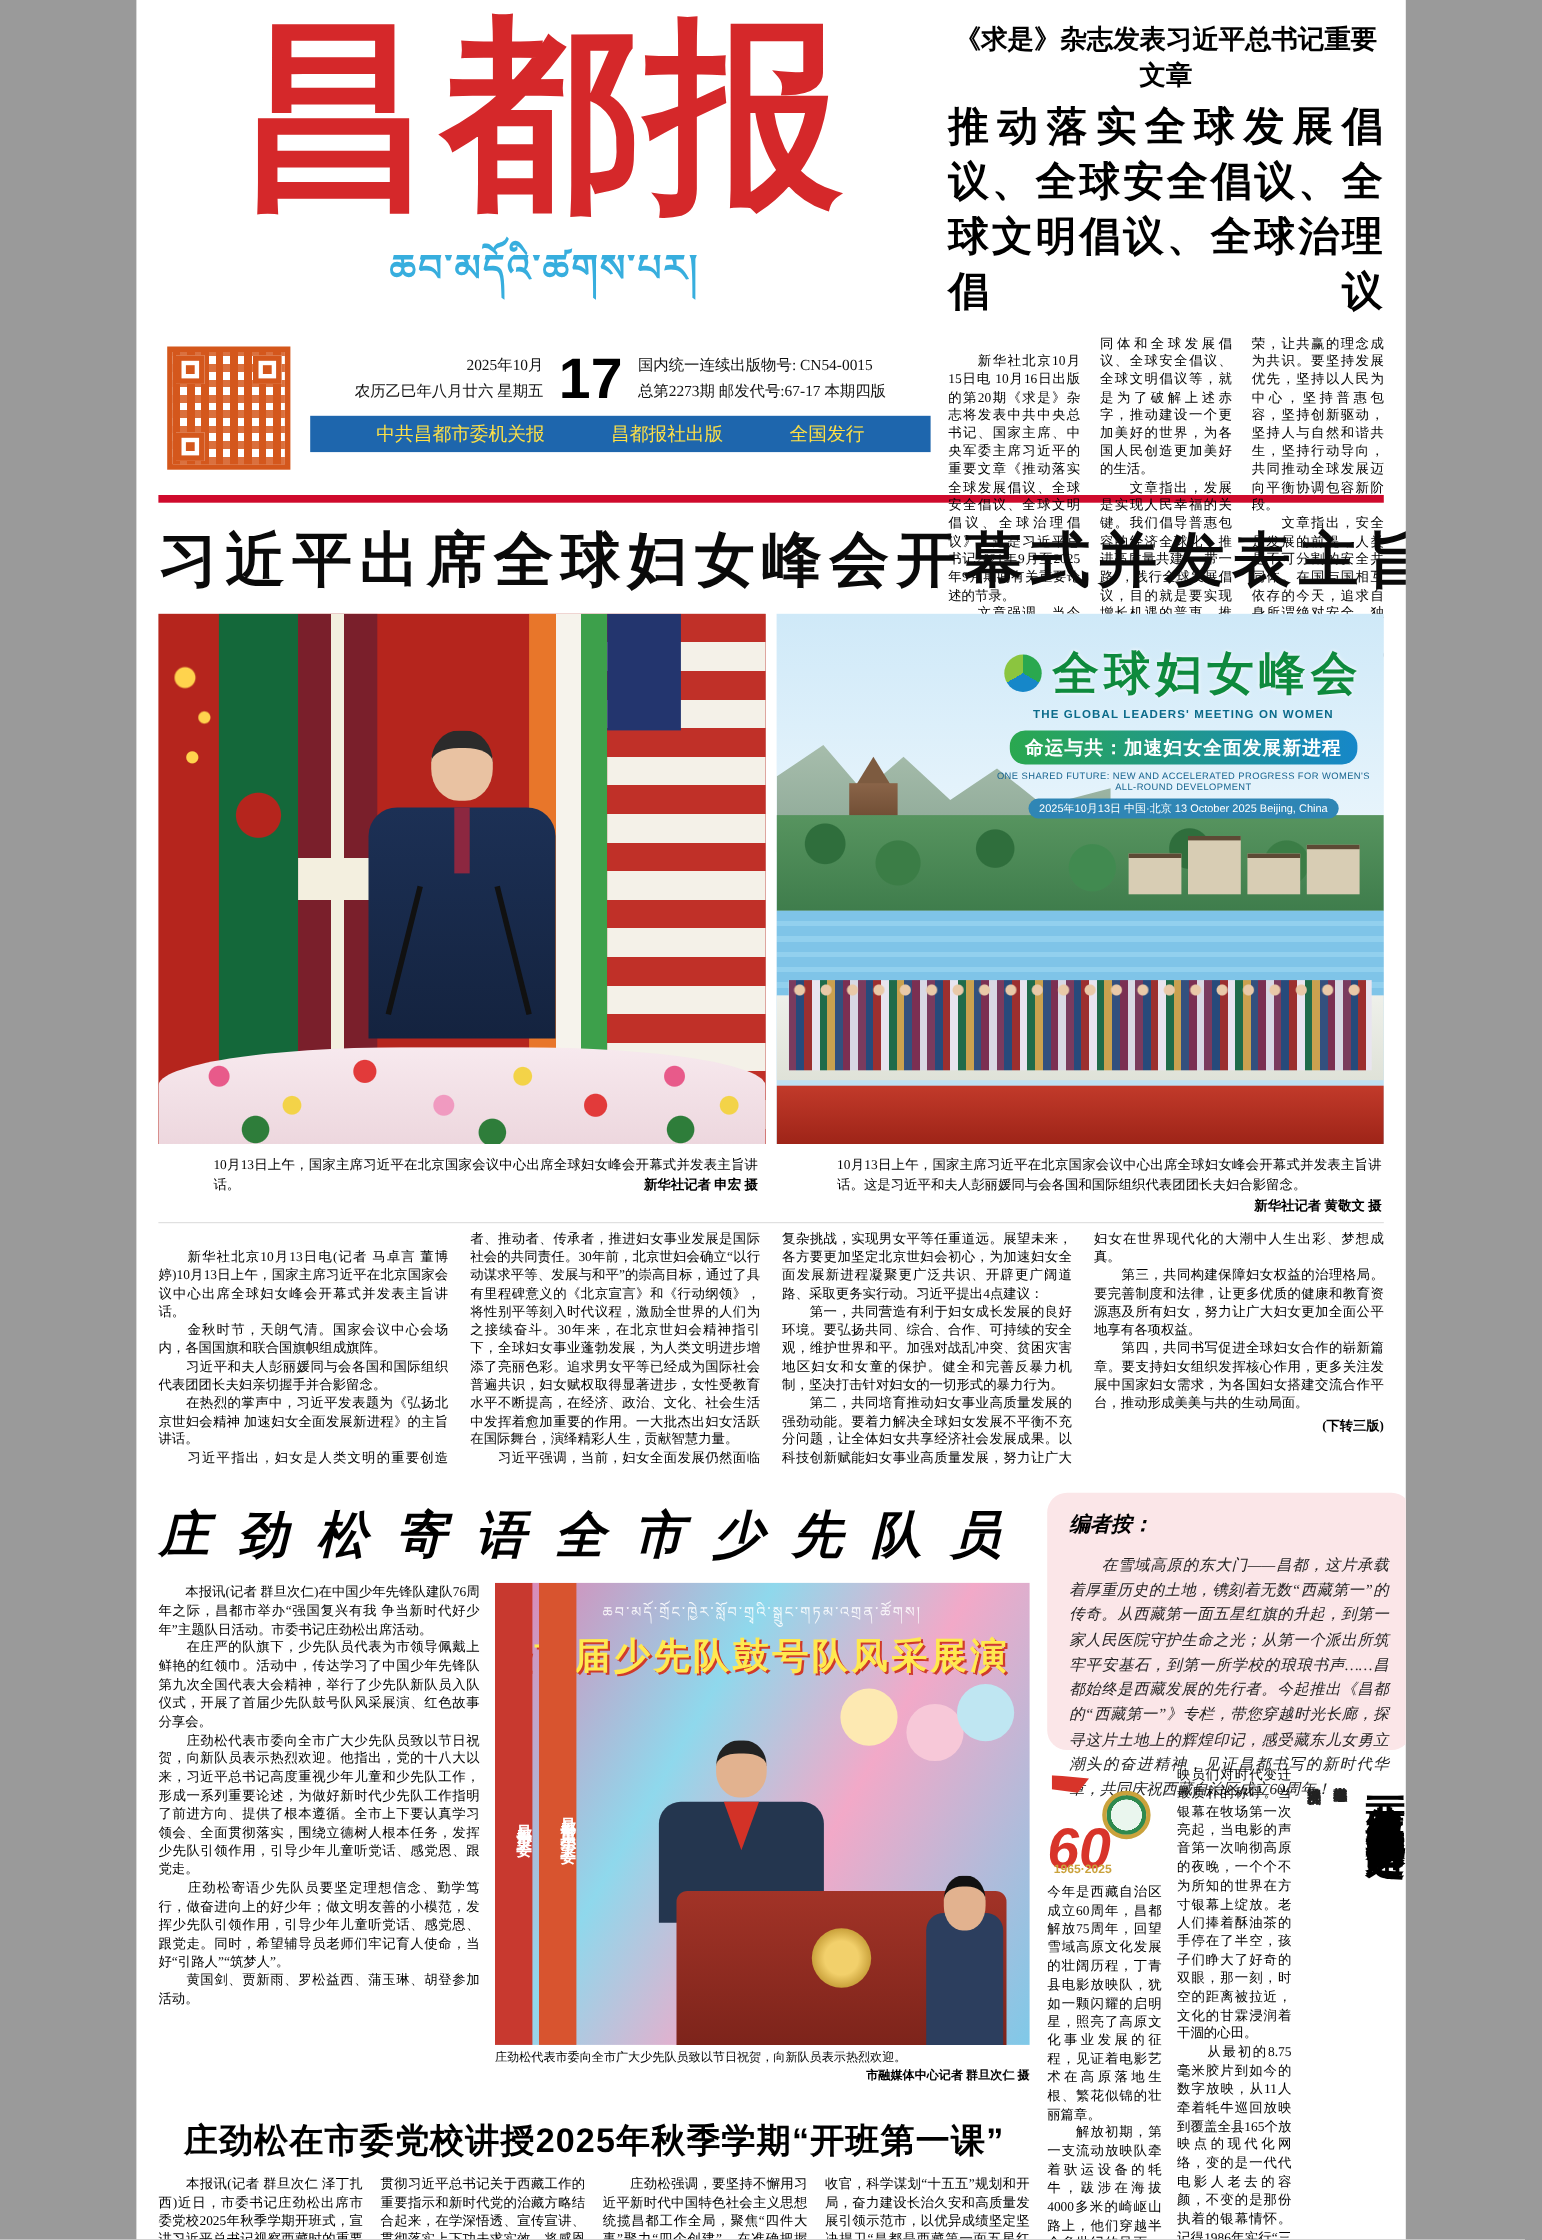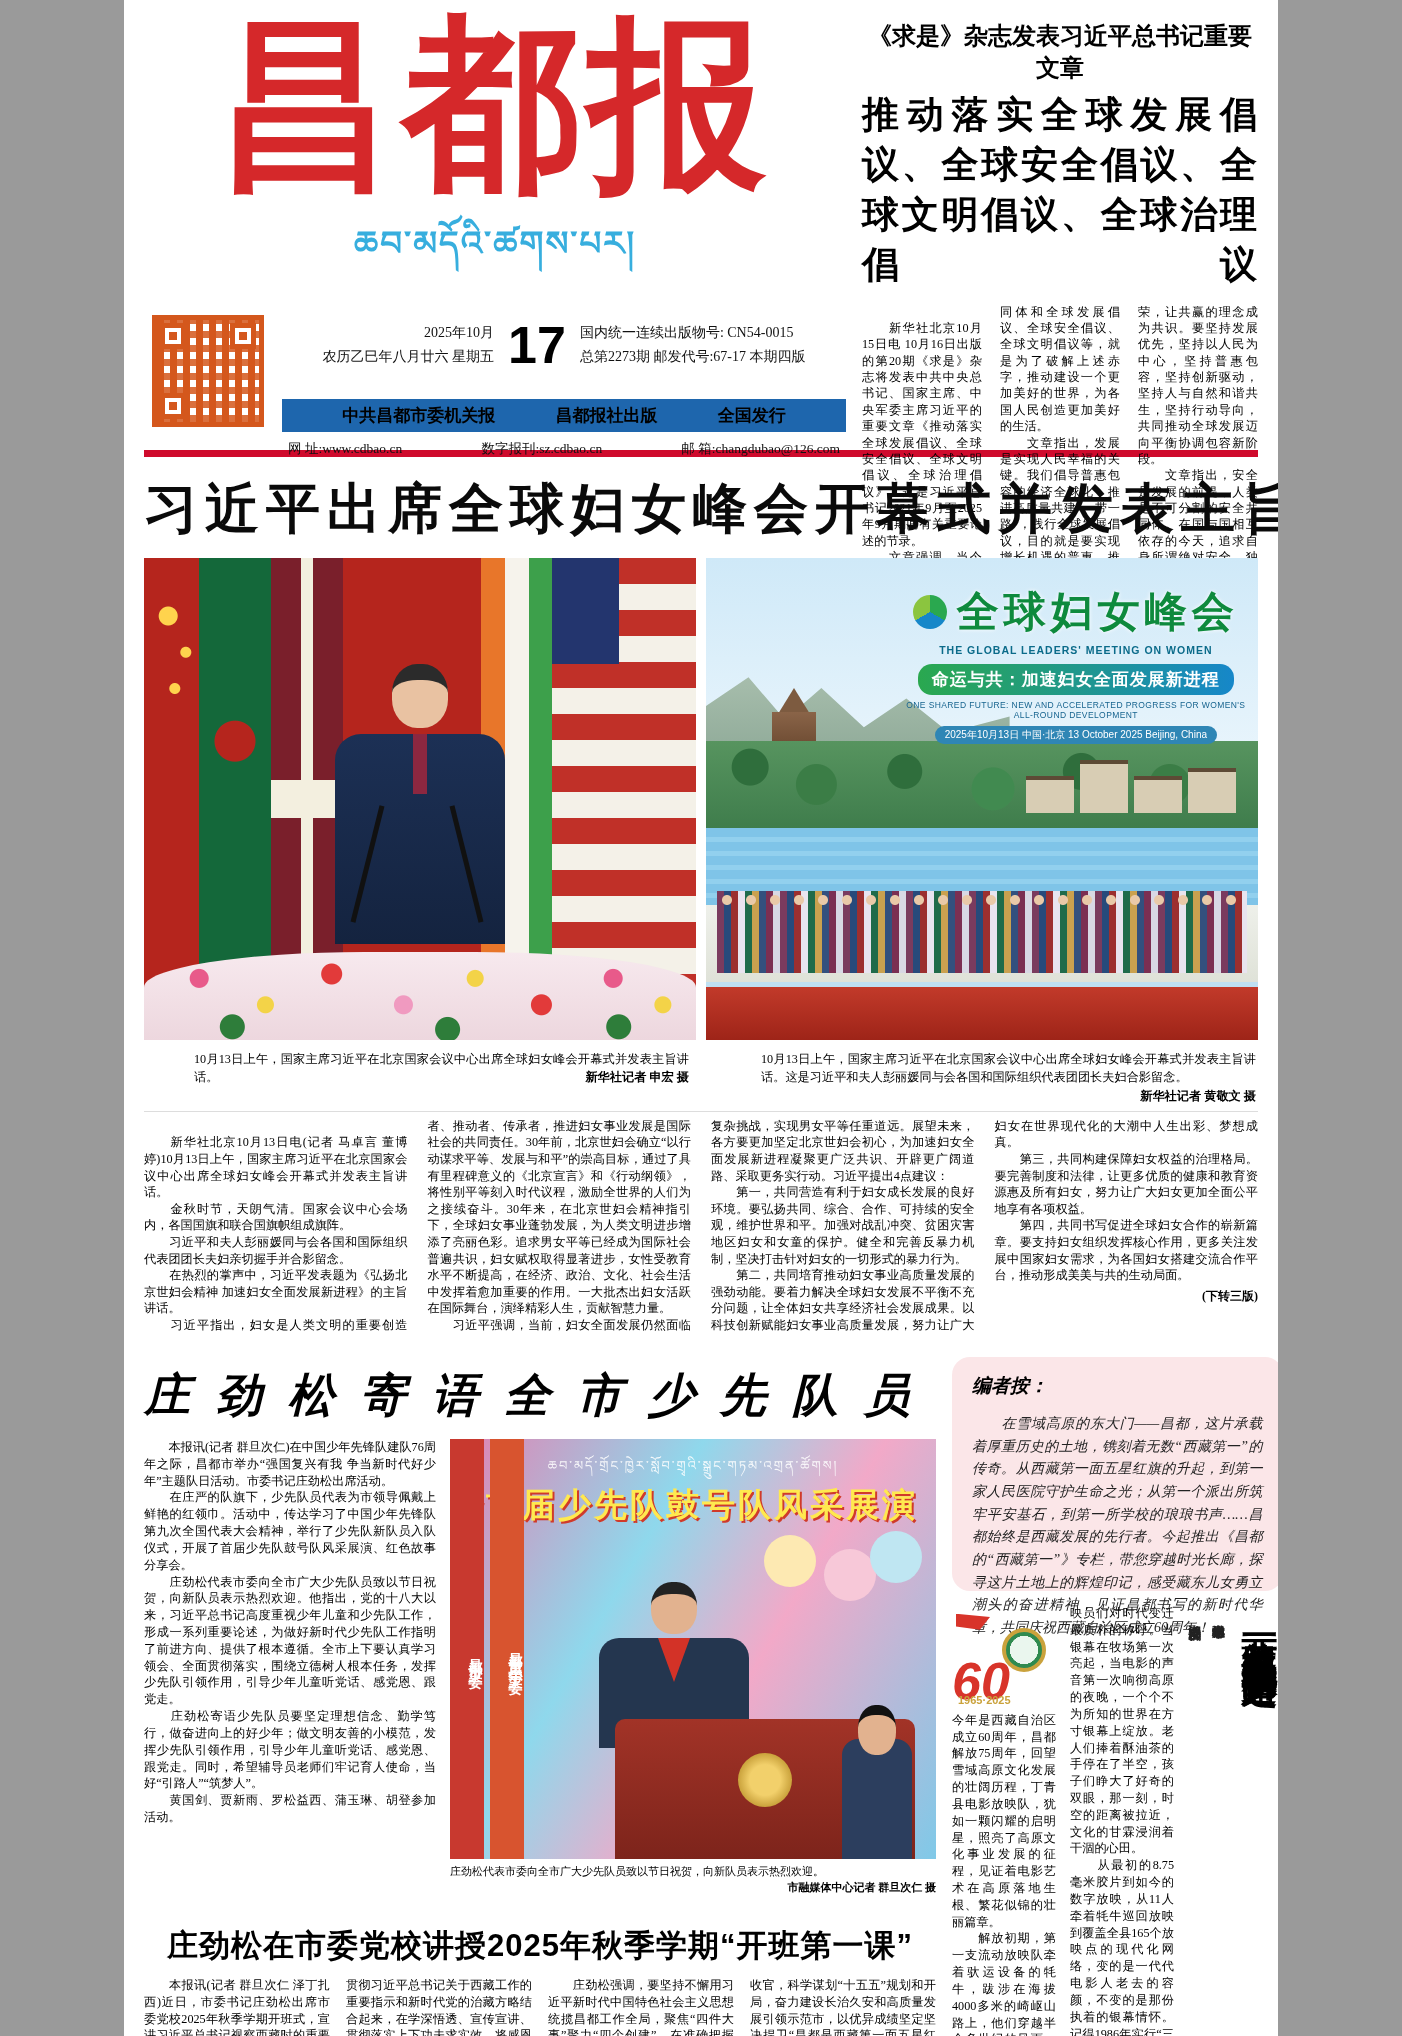--- a/index.html
+++ b/index.html
@@ -21,22 +21,22 @@
          repeating-linear-gradient(0deg, rgba(212,87,28,.85) 0 7px, transparent 7px 14px),
          repeating-linear-gradient(90deg, #d4571c 0 7px, #fff 7px 13px); }
   .finder { position:absolute; width:26px; height:26px; border:5px solid #d4571c; background:#fff; }
   .finder::after { content:""; position:absolute; inset:4px; background:#d4571c; }
   .finder.tl{ top:3px; left:3px; } .finder.tr{ top:3px; right:3px; } .finder.bl{ bottom:3px; left:3px; }
   .pub-info { flex:1; margin-left:18px; }
   .pub-row { display:flex; align-items:center; justify-content:center; gap:14px; }
   .date-col { text-align:right; font-size:14px; line-height:1.7; color:#111; }
   .day-num { font-family:"Liberation Sans", sans-serif; font-weight:bold; font-size:52px; color:#000; }
   .issue-col { text-align:left; font-size:14px; line-height:1.7; color:#111; }
-  .org-bar { margin-top:24px; background:#1e66ad; color:#000000; font-family:"Liberation Sans", sans-serif;
-             font-weight:bold; font-size:17px; display:flex; justify-content:space-around;
+  .org-bar { margin-top:3px; background:#1e66ad; color:#fde047; font-family:"Liberation Sans", sans-serif;
+             font-weight:normal; font-size:17px; display:flex; justify-content:space-around;
              padding:5px 30px; }
   .contact-row { display:flex; justify-content:space-between; font-size:13.5px; padding:8px 6px 0 6px;
                  color:#111; }
 
   
   .qiushi { flex:1; padding-left:16px; display:flex; flex-direction:column; }
   .kicker { font-family:"Liberation Sans", sans-serif; font-weight:bold; font-size:24px;
             text-align:center; margin-top:6px; }
   .q-headline { font-family:"Liberation Sans", sans-serif; font-weight:bold; font-size:37px;
                 line-height:1.35; text-align:justify; text-align-last:justify; margin-top:6px;
@@ -247,25 +247,20 @@
             <div class="issue-col">
               <div>国内统一连续出版物号: CN54-0015</div>
               <div>总第2273期  邮发代号:67-17  本期四版</div>
             </div>
           </div>
           <div class="org-bar">
             <span>中共昌都市委机关报</span>
             <span>昌都报社出版</span>
             <span>全国发行</span>
           </div>
-          <div class="contact-row">
-            <span>网  址:www.cdbao.cn</span>
-            <span>数字报刊:sz.cdbao.cn</span>
-            <span>邮  箱:changdubao@126.com</span>
-          </div>
         </div>
       </div>
     </div>
 
     <div class="qiushi">
       <div class="kicker">《求是》杂志发表习近平总书记重要文章</div>
       <div class="q-headline">推动落实全球发展倡议、全球安全倡议、全球文明倡议、全球治理倡议</div>
       <div class="q-body">
         <span>　　新华社北京10月15日电 10月16日出版的第20期《求是》杂志将发表中共中央总书记、国家主席、中央军委主席习近平的重要文章《推动落实全球发展倡议、全球安全倡议、全球文明倡议、全球治理倡议》。这是习近平总书记2021年9月至2025年9月期间有关重要论述的节录。
 　　文章强调，当今世界，和平赤字、发展赤字、安全赤字、治理赤字有增无减。提出构建人类命运共同体和全球发展倡议、全球安全倡议、全球文明倡议等，就是为了破解上述赤字，推动建设一个更加美好的世界，为各国人民创造更加美好的生活。

